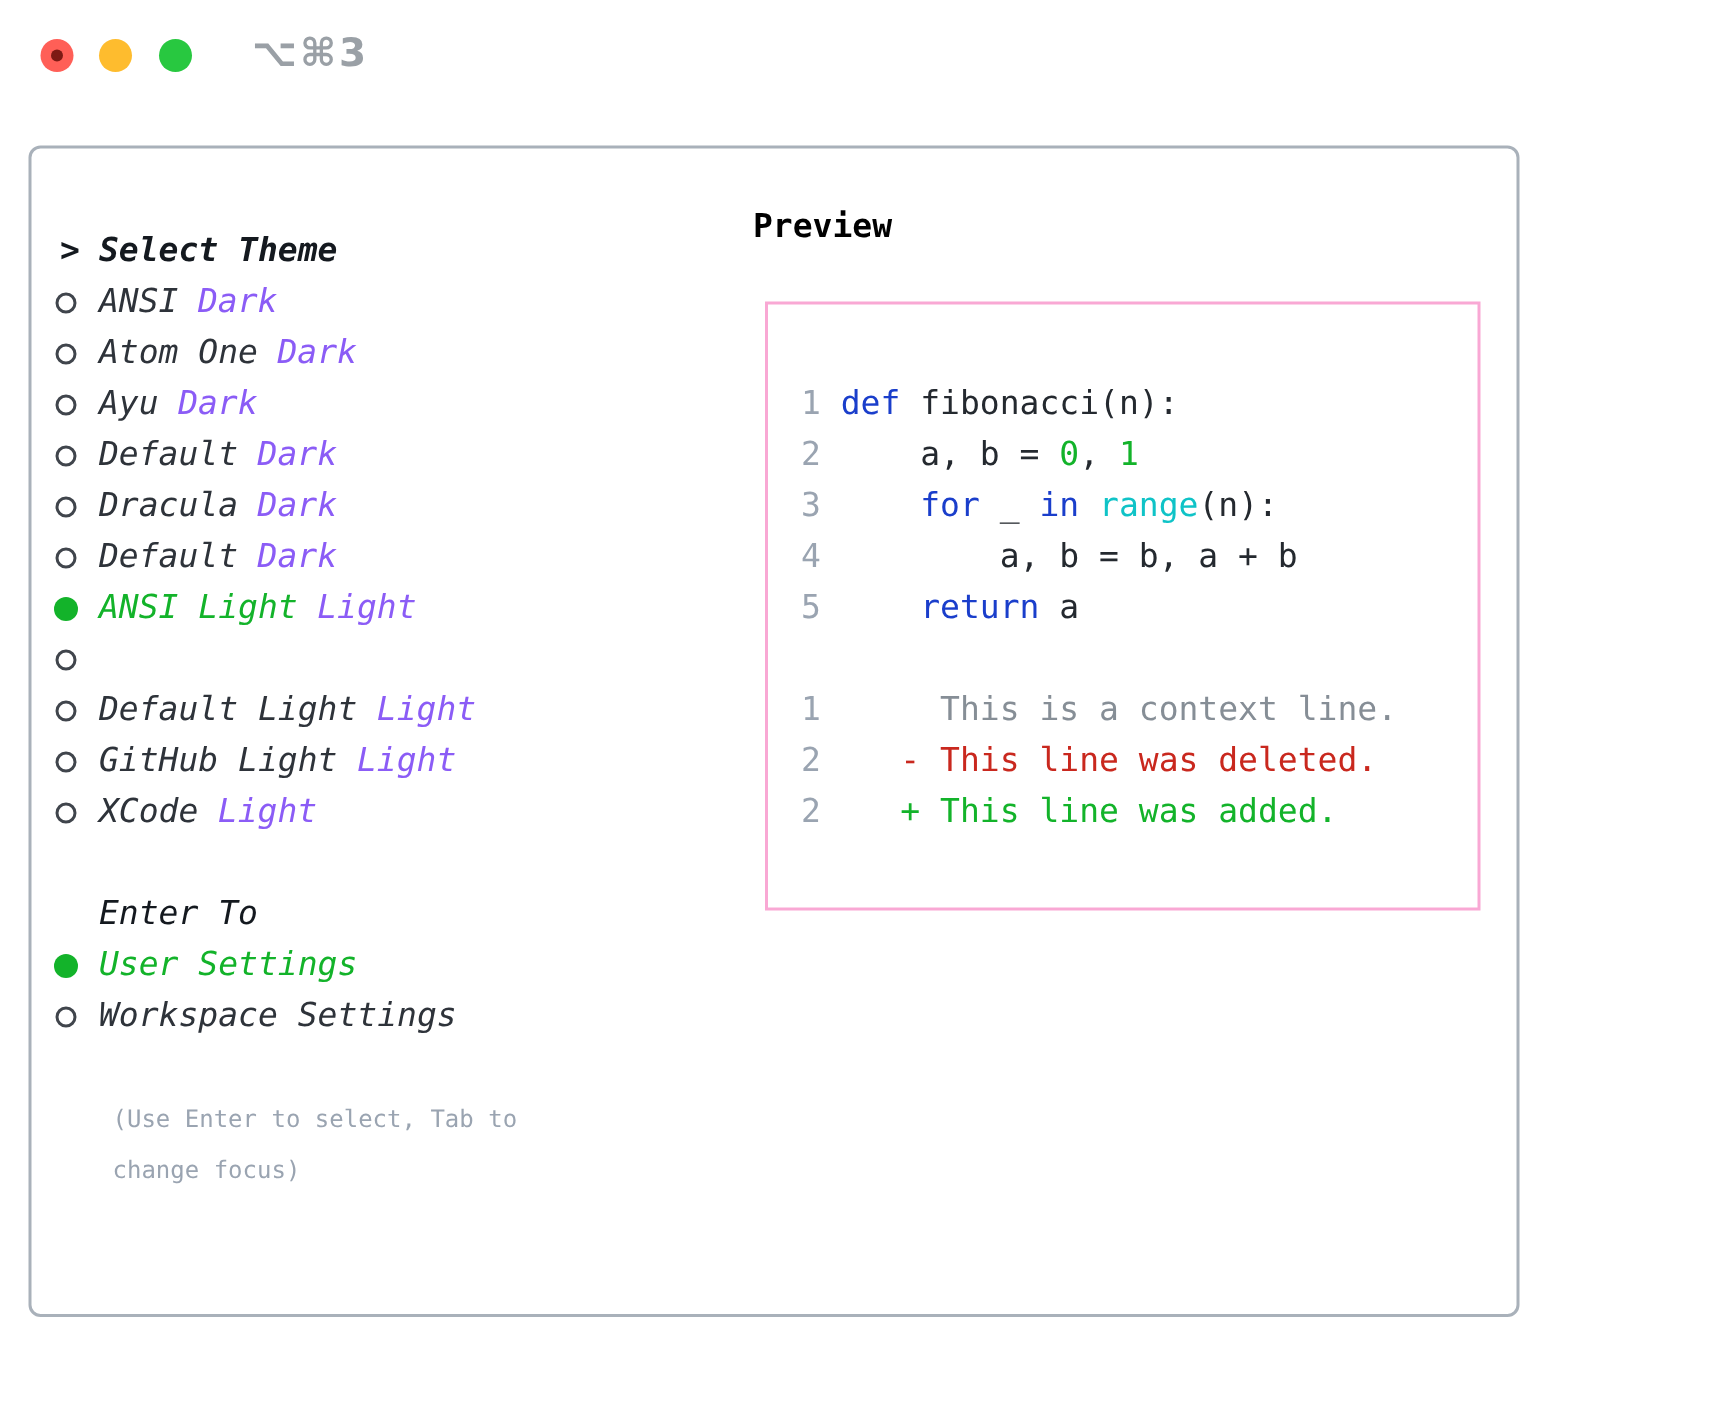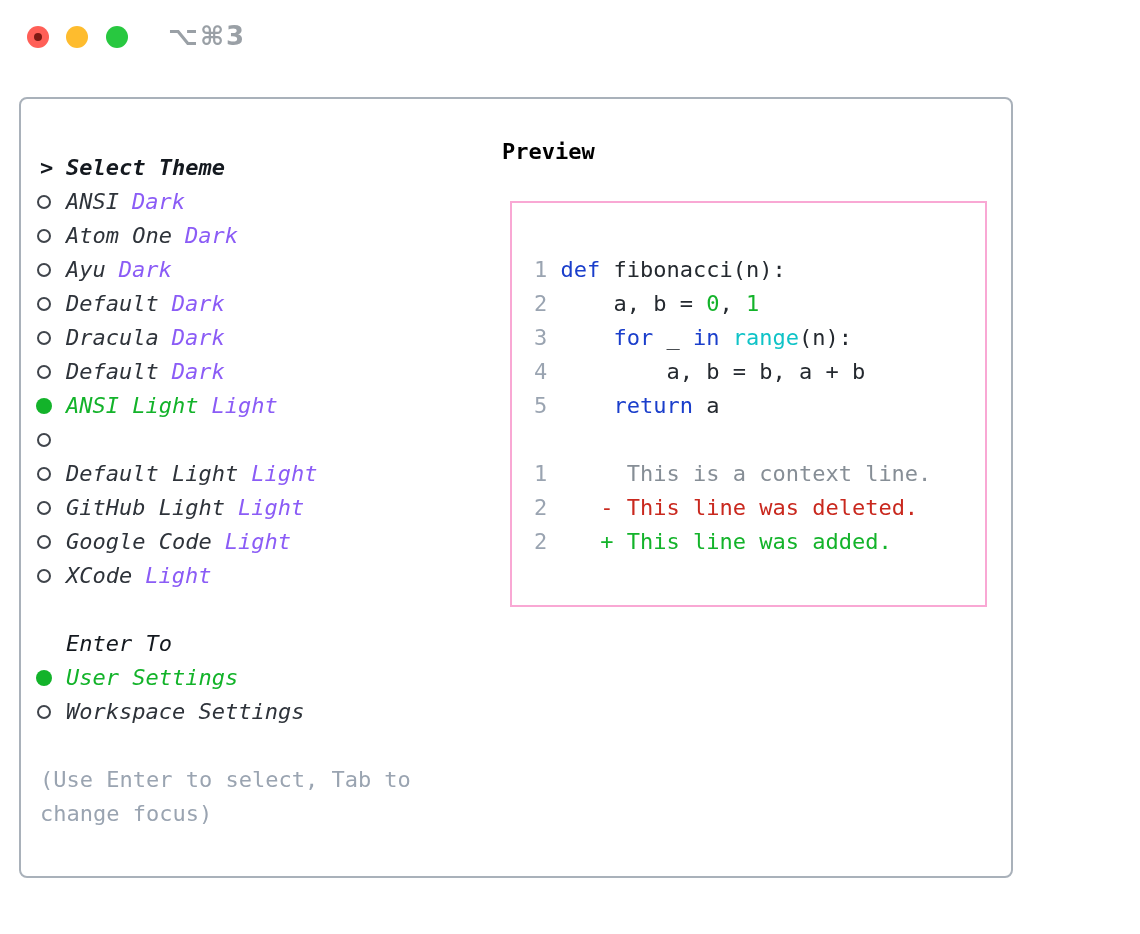--- a/index.html
+++ b/index.html
@@ -29,22 +29,22 @@
   .lbl { margin-left:45px; white-space:pre;font-style:italic; }
   .hdr { font-weight:bold; color:#14191f; }
   .marker-gt { position:absolute; left:19px; font-weight:bold; color:#14191f; }
   .dot { position:absolute; left:16px; top:50%; width:14px; height:14px; margin-top:-7px;
          border-radius:50%; }
   .dot.off { border:2px solid #40454c; background:transparent; }
   .dot.on  { left:15px; width:16px; height:16px; margin-top:-8px; background:#13b32a; border:none; }
   .variant { color:#8b5cf6; margin-left:13px; }
   .sel { color:#13b32a; }
   .plainhdr { color:#14191f; }
-  .hint { position:relative; height:34px; line-height:34px; font-size:22px;
-          color:#9aa4b1; padding-left:19px; white-space:pre; }
+  .hint { position:relative; height:34px; line-height:34px; font-size:16px;
+          color:#9aa4b1; padding-left:19px; white-space:pre;margin-left:35px; }
 
   
   .preview-hdr { position:absolute; left:481px; top:36px; height:34px; line-height:34px;
                  font-size:22px; font-weight:bold; color:#000000; }
   .preview-box { position:absolute; left:489px; top:102px; width:477px; height:406px;
                  border:2px solid #f9a8d4; background:#fff; padding:50px 0 0 22px; }
   .pline { height:34px; line-height:34px; white-space:pre; font-size:22px; }
   .ln  { color:#9aa4b1; }
   .fg  { color:#24292f; }
   .kw  { color:#1a3ecb; }
@@ -117,24 +117,20 @@
       <div class="lrow">
         <span class="dot off"></span>
         <span class="lbl"><span>Default Light</span><span class="variant">Light</span></span>
       </div>
 
       <div class="lrow">
         <span class="dot off"></span>
         <span class="lbl"><span>GitHub Light</span><span class="variant">Light</span></span>
       </div>
 
-      <div class="lrow">
-        <span class="dot off"></span>
-        <span class="lbl"><span>Google Code</span><span class="variant">Light</span></span>
-      </div>
 
       <div class="lrow">
         <span class="dot off"></span>
         <span class="lbl"><span>XCode</span><span class="variant">Light</span></span>
       </div>
 
       <div class="gap"></div>
 
       <div class="lrow">
         <span class="lbl plainhdr">Enter To</span>

